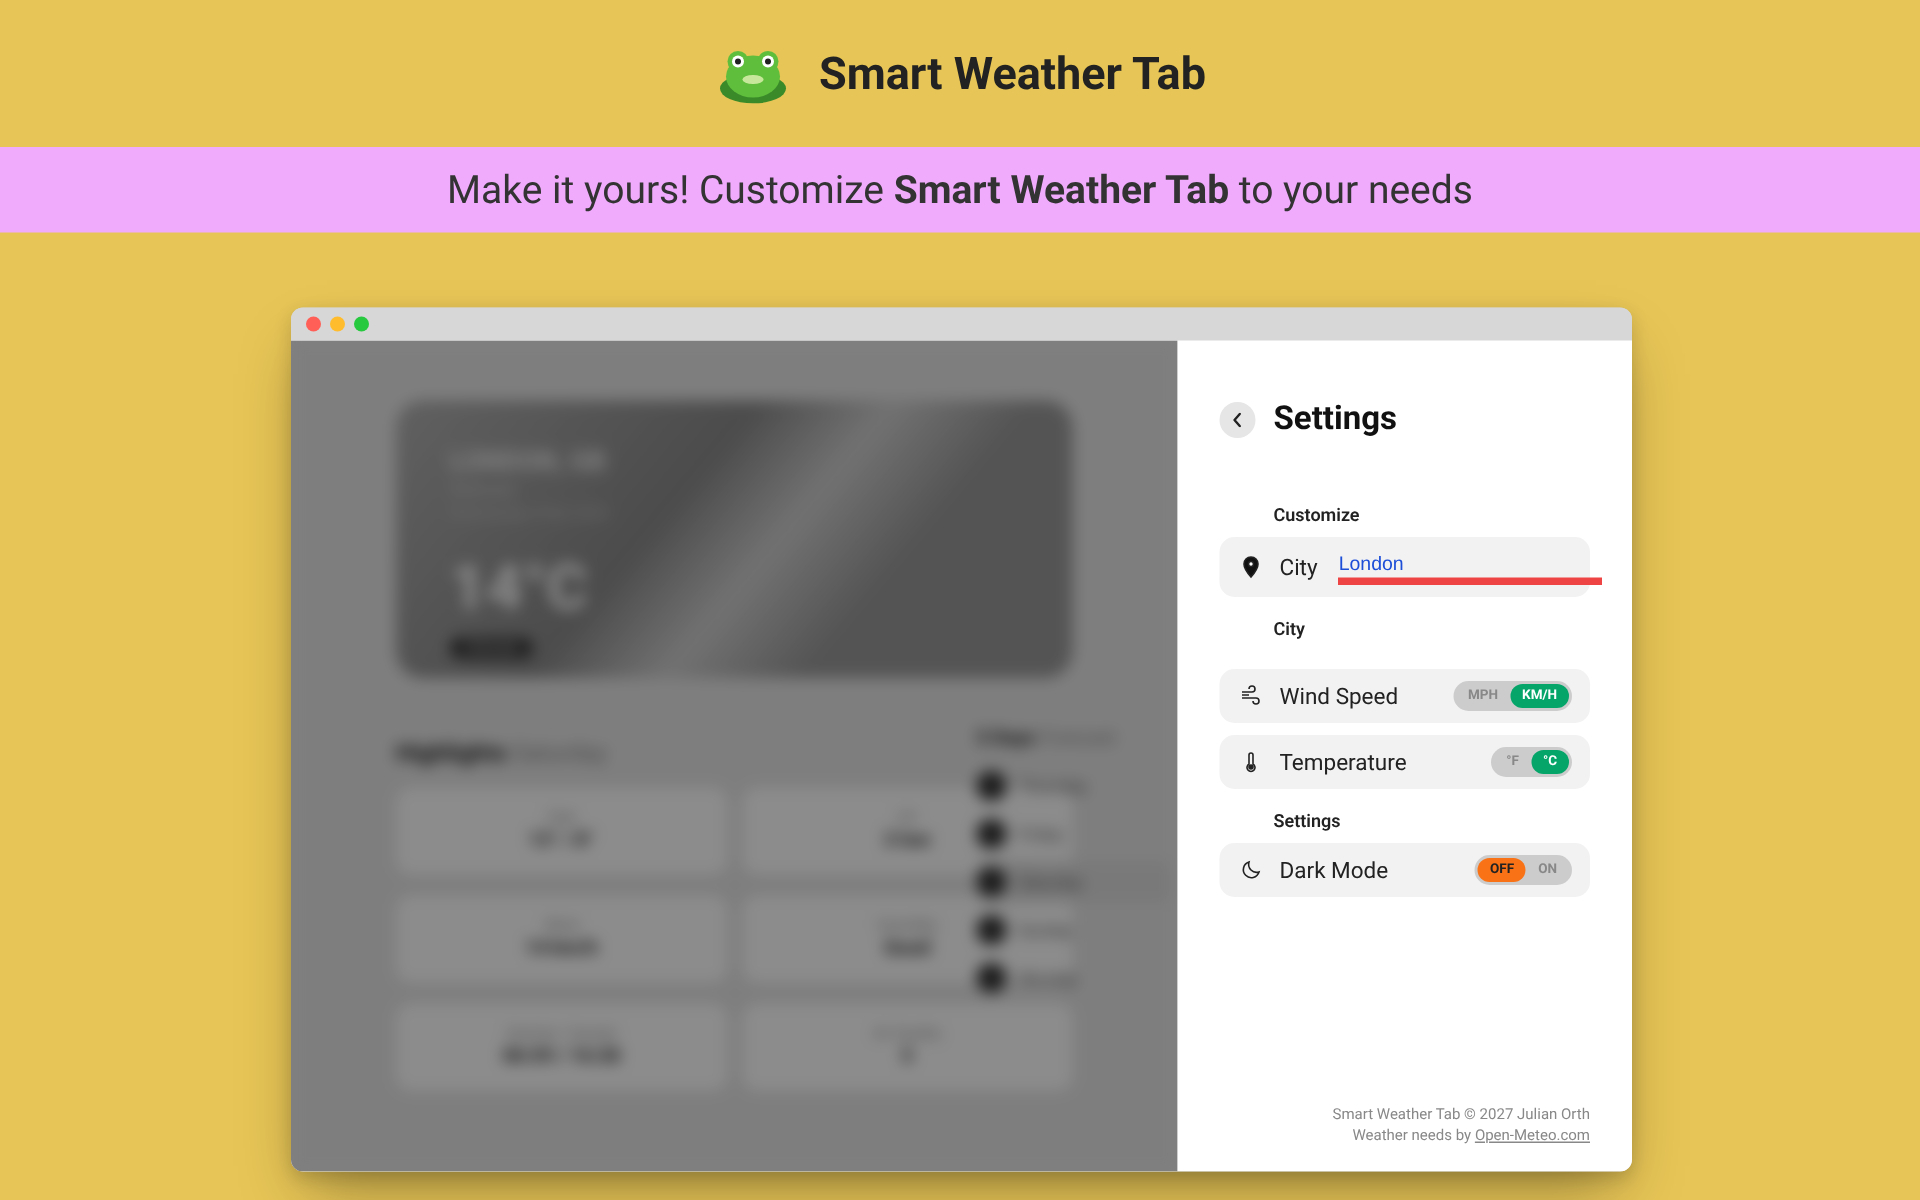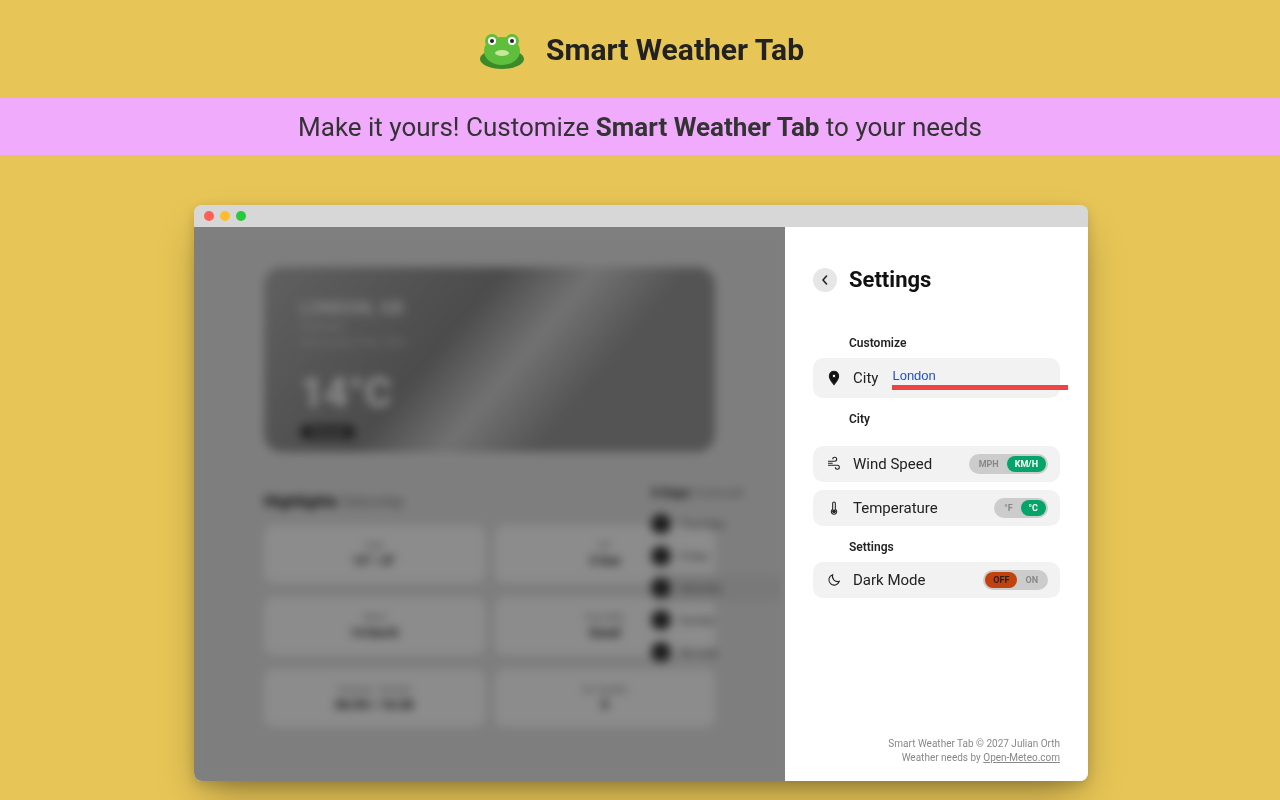--- a/index.html
+++ b/index.html
@@ -58,21 +58,21 @@
   .row-icon svg { width:16px; height:16px; stroke:#222; fill:none; stroke-width:1.6; }
   .row-label { font-size:15px; color:#222; flex-shrink:0; }
 
   .city-row .row-label { margin-right:4px; }
   .city-input { flex:1; border:none; border-bottom:5px solid #ef4444; background:transparent; font-size:13px; padding:2px 0; outline:none; color:#1d4ed8; }
 
   .row-spacer { flex:1; }
   .pill { display:flex; background:#ccc; border-radius:20px; padding:2px; font-size:9px; font-weight:700; cursor:pointer; }
   .pill span { padding:3px 8px; border-radius:16px; color:#888; }
   .pill span.active { background:#05a56a; color:#fff; }
-  .pill.off span.active { background:#c2410c; color:#222;text-align:center; }
+  .pill.off span.active { background:#f97316; color:#222;text-align:center; }
 
   .footer { margin-top:auto; text-align:right; font-size:10px; color:#888; line-height:1.4; }
   .footer a { color:#888; text-decoration:underline; }
 </style>
 </head>
 <body>
 
 <div class="header">
   <div class="frog">
     <svg viewBox="0 0 52 40" width="52" height="40">

